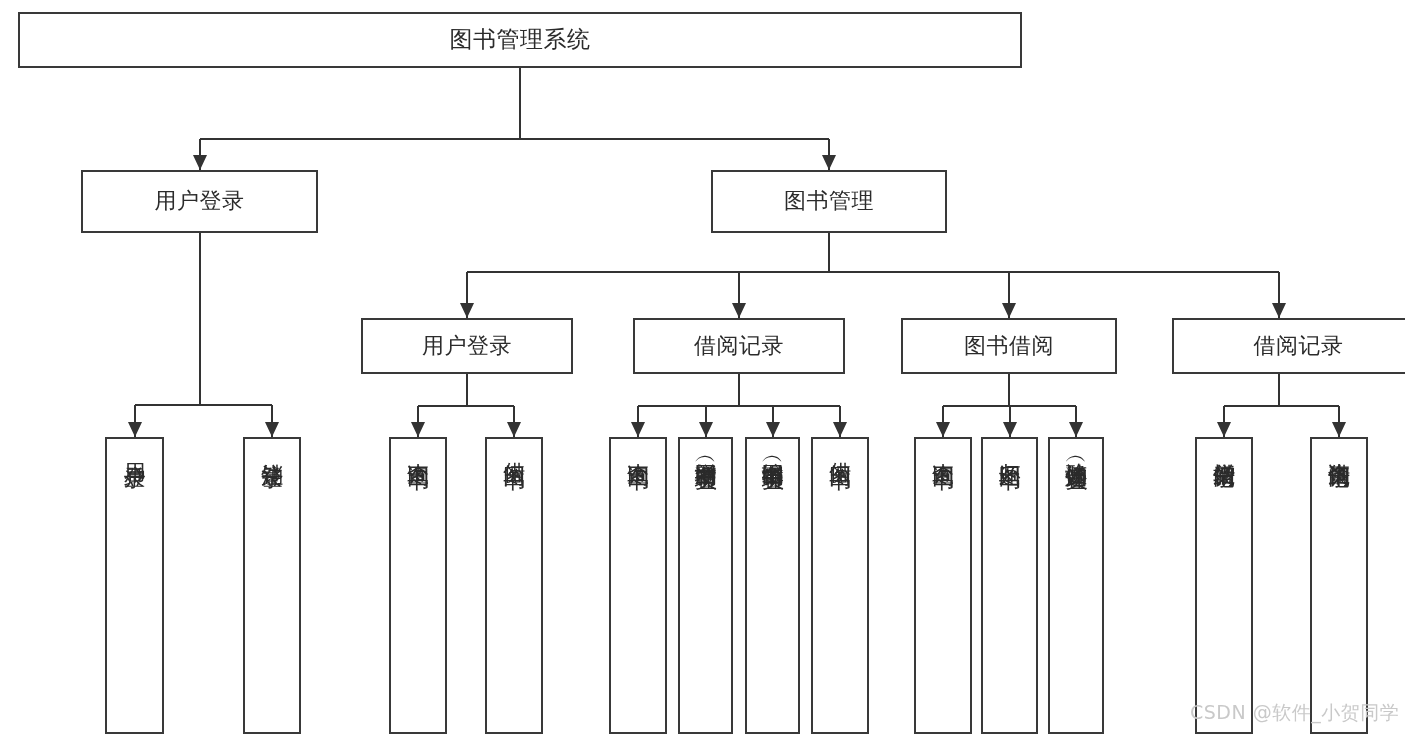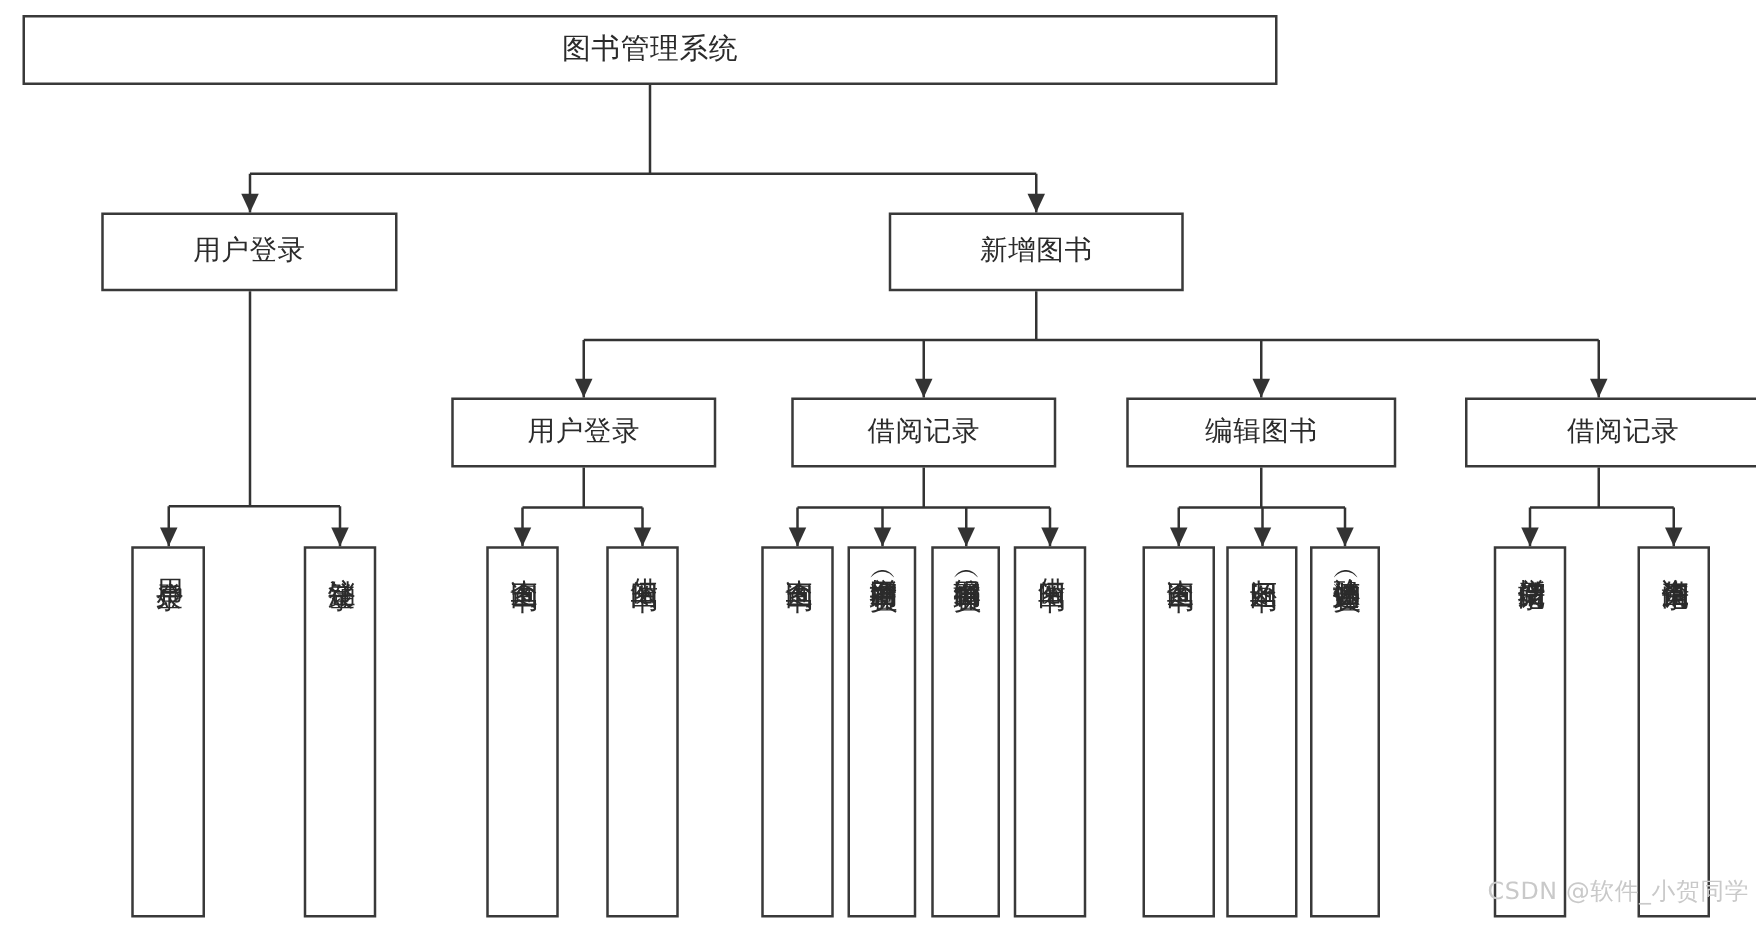--- a/index.html
+++ b/index.html
@@ -80,30 +80,30 @@
 <body>
 
 <div id="canvas">
     <div class="node root horiz" style="left: 18px; top: 12px; width: 1004px; height: 56px;">
       <span class="label">图书管理系统</span>
     </div>
     <div class="node horiz" style="left: 81px; top: 170px; width: 237px; height: 63px;">
       <span class="label">用户登录</span>
     </div>
     <div class="node horiz" style="left: 711px; top: 170px; width: 236px; height: 63px;">
-      <span class="label">新增图书</span>
+      <span class="label">图书管理</span>
     </div>
     <div class="node horiz" style="left: 361px; top: 318px; width: 212px; height: 56px;">
       <span class="label">用户登录</span>
     </div>
     <div class="node horiz" style="left: 633px; top: 318px; width: 212px; height: 56px;">
       <span class="label">借阅记录</span>
     </div>
     <div class="node horiz" style="left: 901px; top: 318px; width: 216px; height: 56px;">
-      <span class="label">编辑图书</span>
+      <span class="label">图书借阅</span>
     </div>
     <div class="node horiz" style="left: 1172px; top: 318px; width: 253px; height: 56px;">
       <span class="label">借阅记录</span>
     </div>
     <div class="node leaf" style="left: 105px; top: 437px; width: 59px; height: 297px;">
       <span class="label">用户登录</span>
     </div>
     <div class="node leaf" style="left: 243px; top: 437px; width: 58px; height: 297px;">
       <span class="label">注销登录</span>
     </div>

